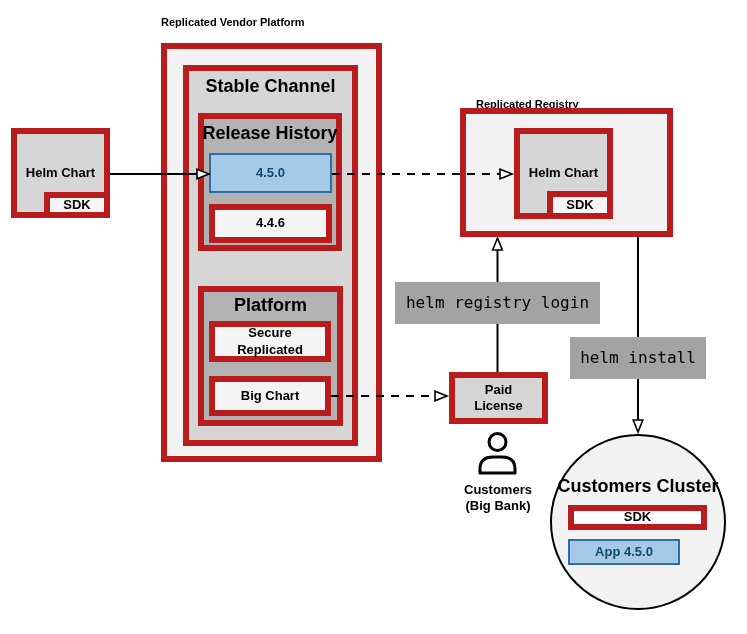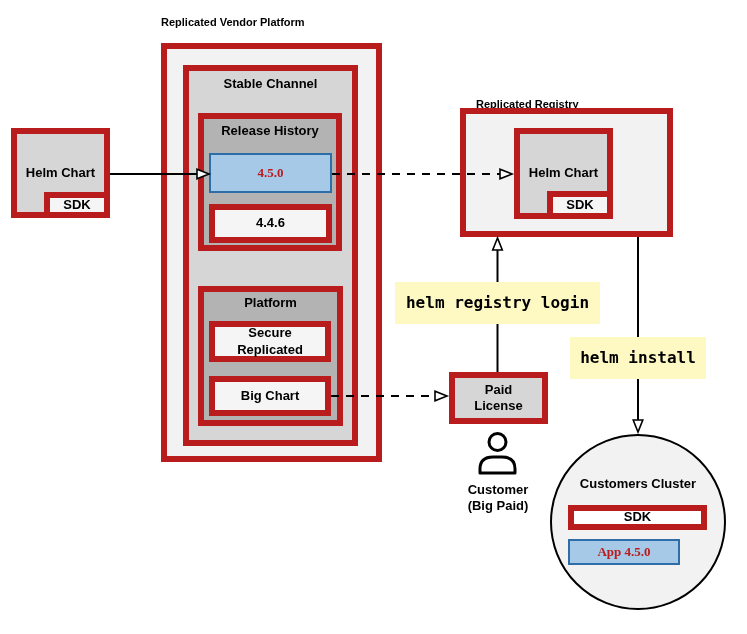--- a/index.html
+++ b/index.html
@@ -7,29 +7,29 @@
     position:relative;width:747px;height:634px;background:#ffffff;overflow:hidden;
     font-family:"Liberation Sans",sans-serif;font-weight:bold;color:#000;
   }
   .abs{position:absolute;box-sizing:border-box;}
   .box{border:6px solid #b91c1c;}
   .fill-light{background:#f2f2f2;}
   .fill-mid{background:#d6d6d6;}
   .fill-dark{background:#b3b3b3;}
   .fill-box{background:#f5f5f5;}
   .fill-white{background:#ffffff;}
-  .blue{background:#a6c9e8;border:2px solid #2d6da8;color:#b91c1c;font-family:Liberation Serif, serif;}
+  .blue{background:#a6c9e8;border:2px solid #2d6da8;color:#0c4a6e;}
   .lbl{font-size:13px;line-height:1.25;text-align:center;}
   .flexc{display:flex;align-items:center;justify-content:center;text-align:center;}
   .ext-title{font-size:11px;text-align:left;}
-  .in-title{font-size:13px;text-align:center;width:100%;}
+  .in-title{font-size:18px;text-align:center;width:100%;}
   .circle{border:2px solid #000;border-radius:50%;background:#f2f2f2;}
   .cmd{
-    font-family:"DejaVu Sans Mono","Liberation Mono",monospace;font-weight:bold;
-    font-size:16px;line-height:16px;text-align:center;background:#fef9c3;
+    font-family:"DejaVu Sans Mono","Liberation Mono",monospace;font-weight:normal;
+    font-size:16px;line-height:16px;text-align:center;background:#a3a3a3;
     padding:13px 0;z-index:3;
   }
   svg.overlay{position:absolute;left:0;top:0;z-index:2;pointer-events:none;}
   .z3{z-index:3;}
   
   .platform-title{left:161px;top:16px;width:221px;}
   .platform-box{left:161px;top:43px;width:221px;height:419px;}
   .stable-box{left:183px;top:65px;width:175px;height:381px;}
   .stable-title{left:183px;top:76px;width:175px;}
   .rh-box{left:198px;top:113px;width:144px;height:138px;}
@@ -100,21 +100,21 @@
     <span>Helm Chart</span>
   </div>
   <div class="abs box fill-box lbl flexc z3 sdk-reg">
     <span>SDK</span>
   </div>
 
   <div class="abs box fill-mid lbl flexc paid-box">
     <span class="wrap-narrow" style="width:56px">Paid License</span>
   </div>
   <div class="abs lbl customer-label">
-    <span class="wrap-narrow" style="width:72px">Customer (Big Paid)</span>
+    <span class="wrap-narrow" style="width:72px">Customers (Big Bank)</span>
   </div>
 
   <div class="abs circle k8s-circle"></div>
   <div class="abs in-title k8s-title">Customers Cluster</div>
   <div class="abs box fill-white lbl flexc sdk-k8s">
     <span>SDK</span>
   </div>
   <div class="abs blue lbl flexc app-box">
     <span>App 4.5.0</span>
   </div>

